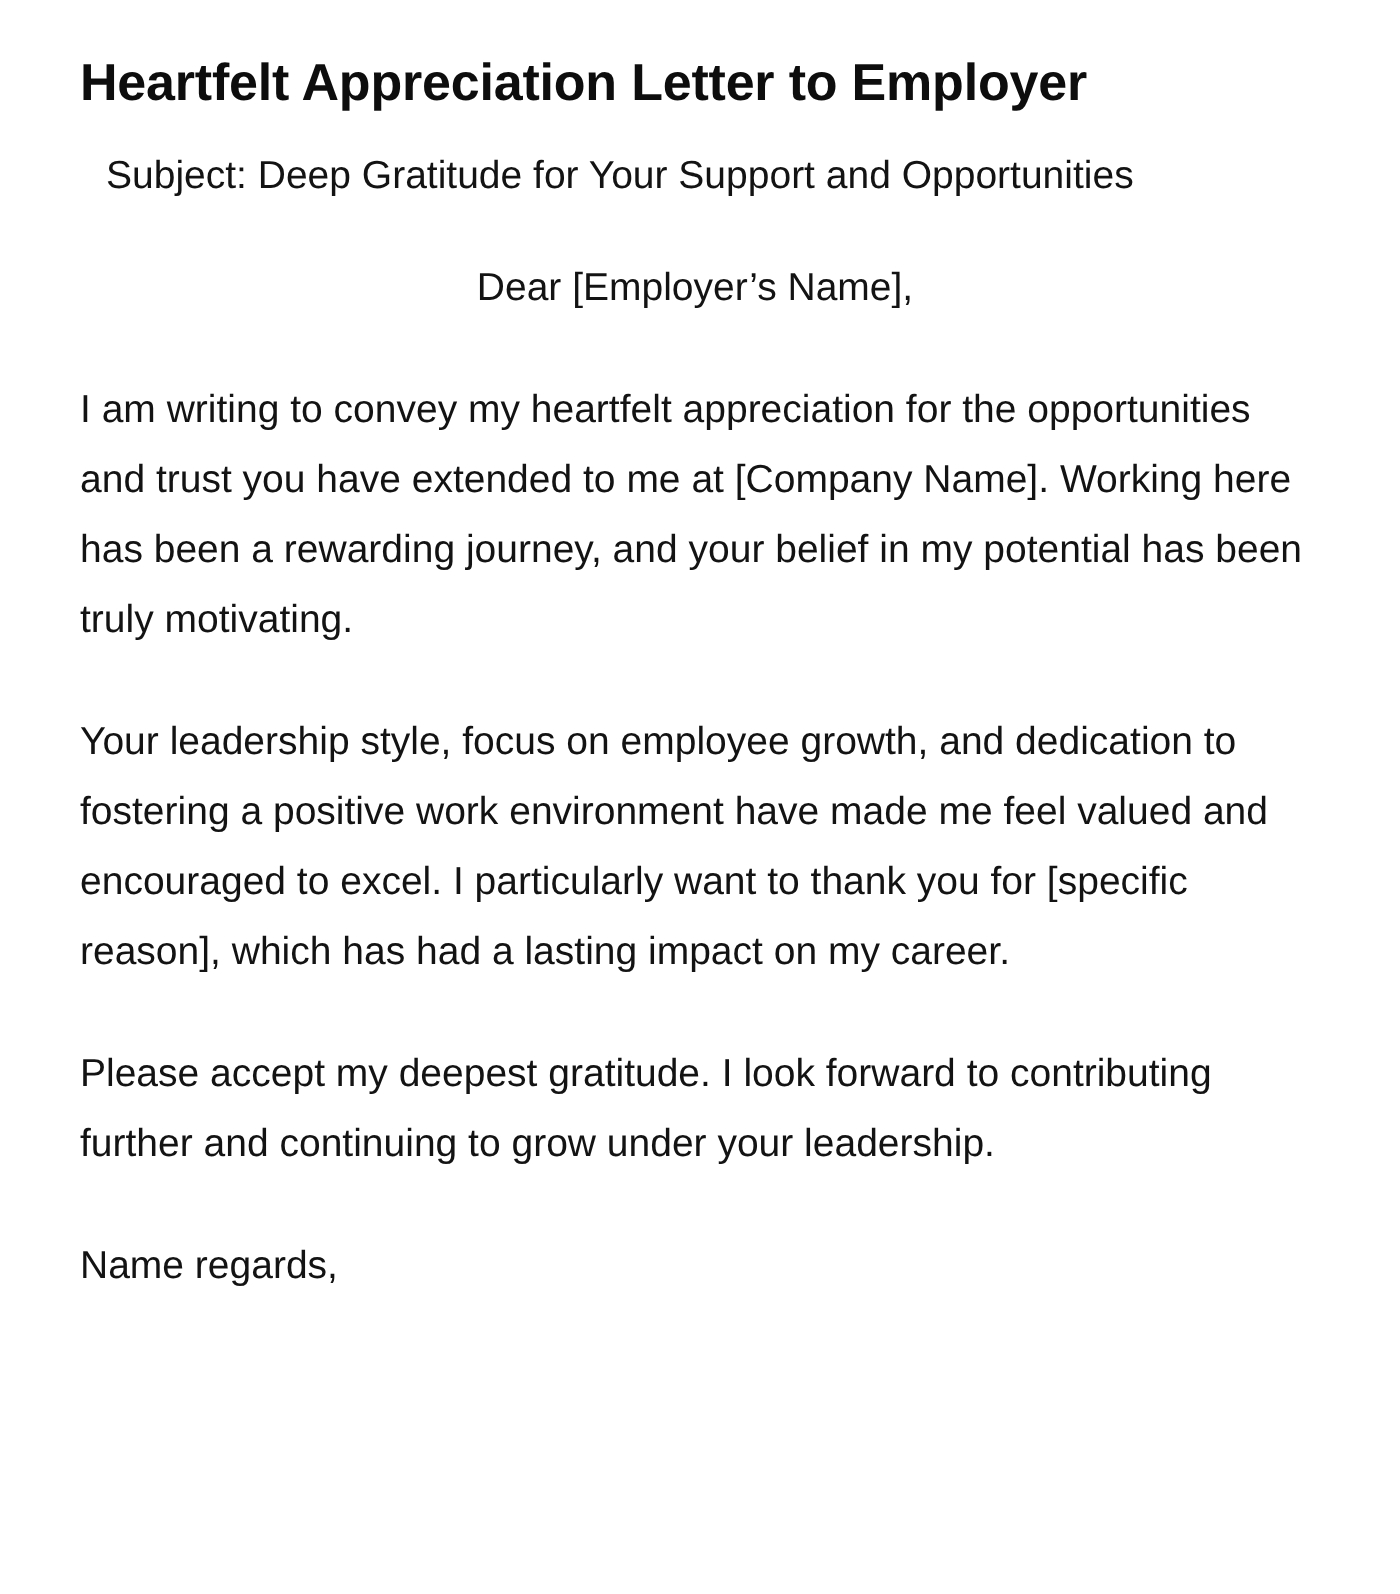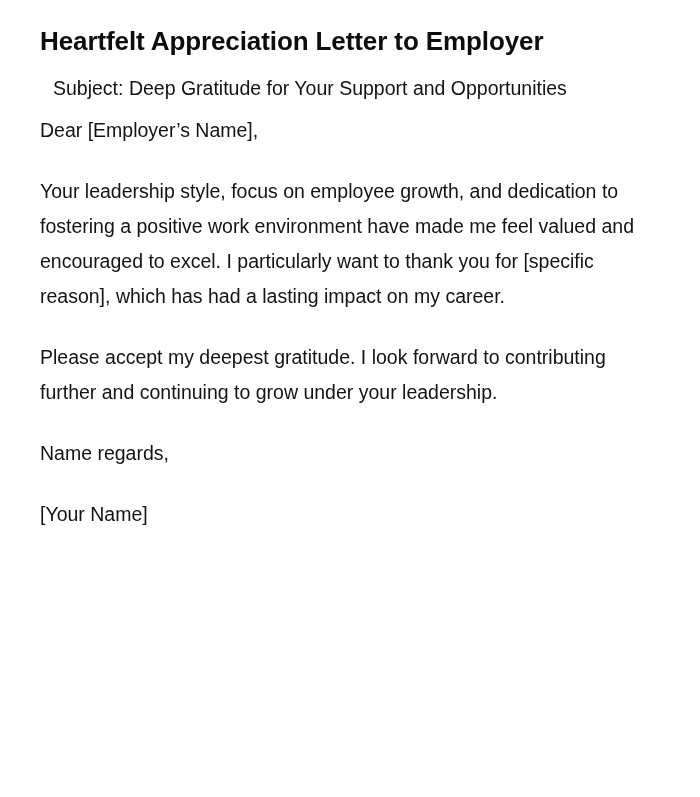--- a/index.html
+++ b/index.html
@@ -46,21 +46,22 @@
   .letter-paragraph {
     margin: 0 0 26px 0;
     padding: 0;
     font-size: 19.5px;
     font-weight: 400;
     line-height: 35px;
     color: #131313;
     max-width: 616px;
   }
   .letter-paragraph.first-paragraph {
-    margin-top: 12px;
+    margin-top: 26px;
+    text-align: center;
   }
   .letter-paragraph.signoff,
   .letter-paragraph.signature {
     max-width: 616px;
   }
   .letter-paragraph.signature {
     margin-bottom: 0;
   }
 </style>
 </head>
@@ -69,23 +70,23 @@
 <div class="letter-page">
 
   <h1 class="letter-title">Heartfelt Appreciation Letter to Employer</h1>
 
   <p class="letter-subject">Subject: Deep Gratitude for Your Support and Opportunities</p>
 
   <div class="letter-body">
 
     <p class="letter-paragraph first-paragraph">Dear [Employer’s Name],</p>
 
+    <p class="letter-paragraph">I am writing to convey my heartfelt appreciation for the opportunities and trust you have extended to me at [Company Name]. Working here has been a rewarding journey, and your belief in my potential has been truly motivating.</p>
 
     <p class="letter-paragraph">Your leadership style, focus on employee growth, and dedication to fostering a positive work environment have made me feel valued and encouraged to excel. I particularly want to thank you for [specific reason], which has had a lasting impact on my career.</p>
 
     <p class="letter-paragraph">Please accept my deepest gratitude. I look forward to contributing further and continuing to grow under your leadership.</p>
 
     <p class="letter-paragraph signoff">Name regards,</p>
 
-    <p class="letter-paragraph signature">[Your Name]</p>
 
   </div>
 </div>
 
 </body></html>

